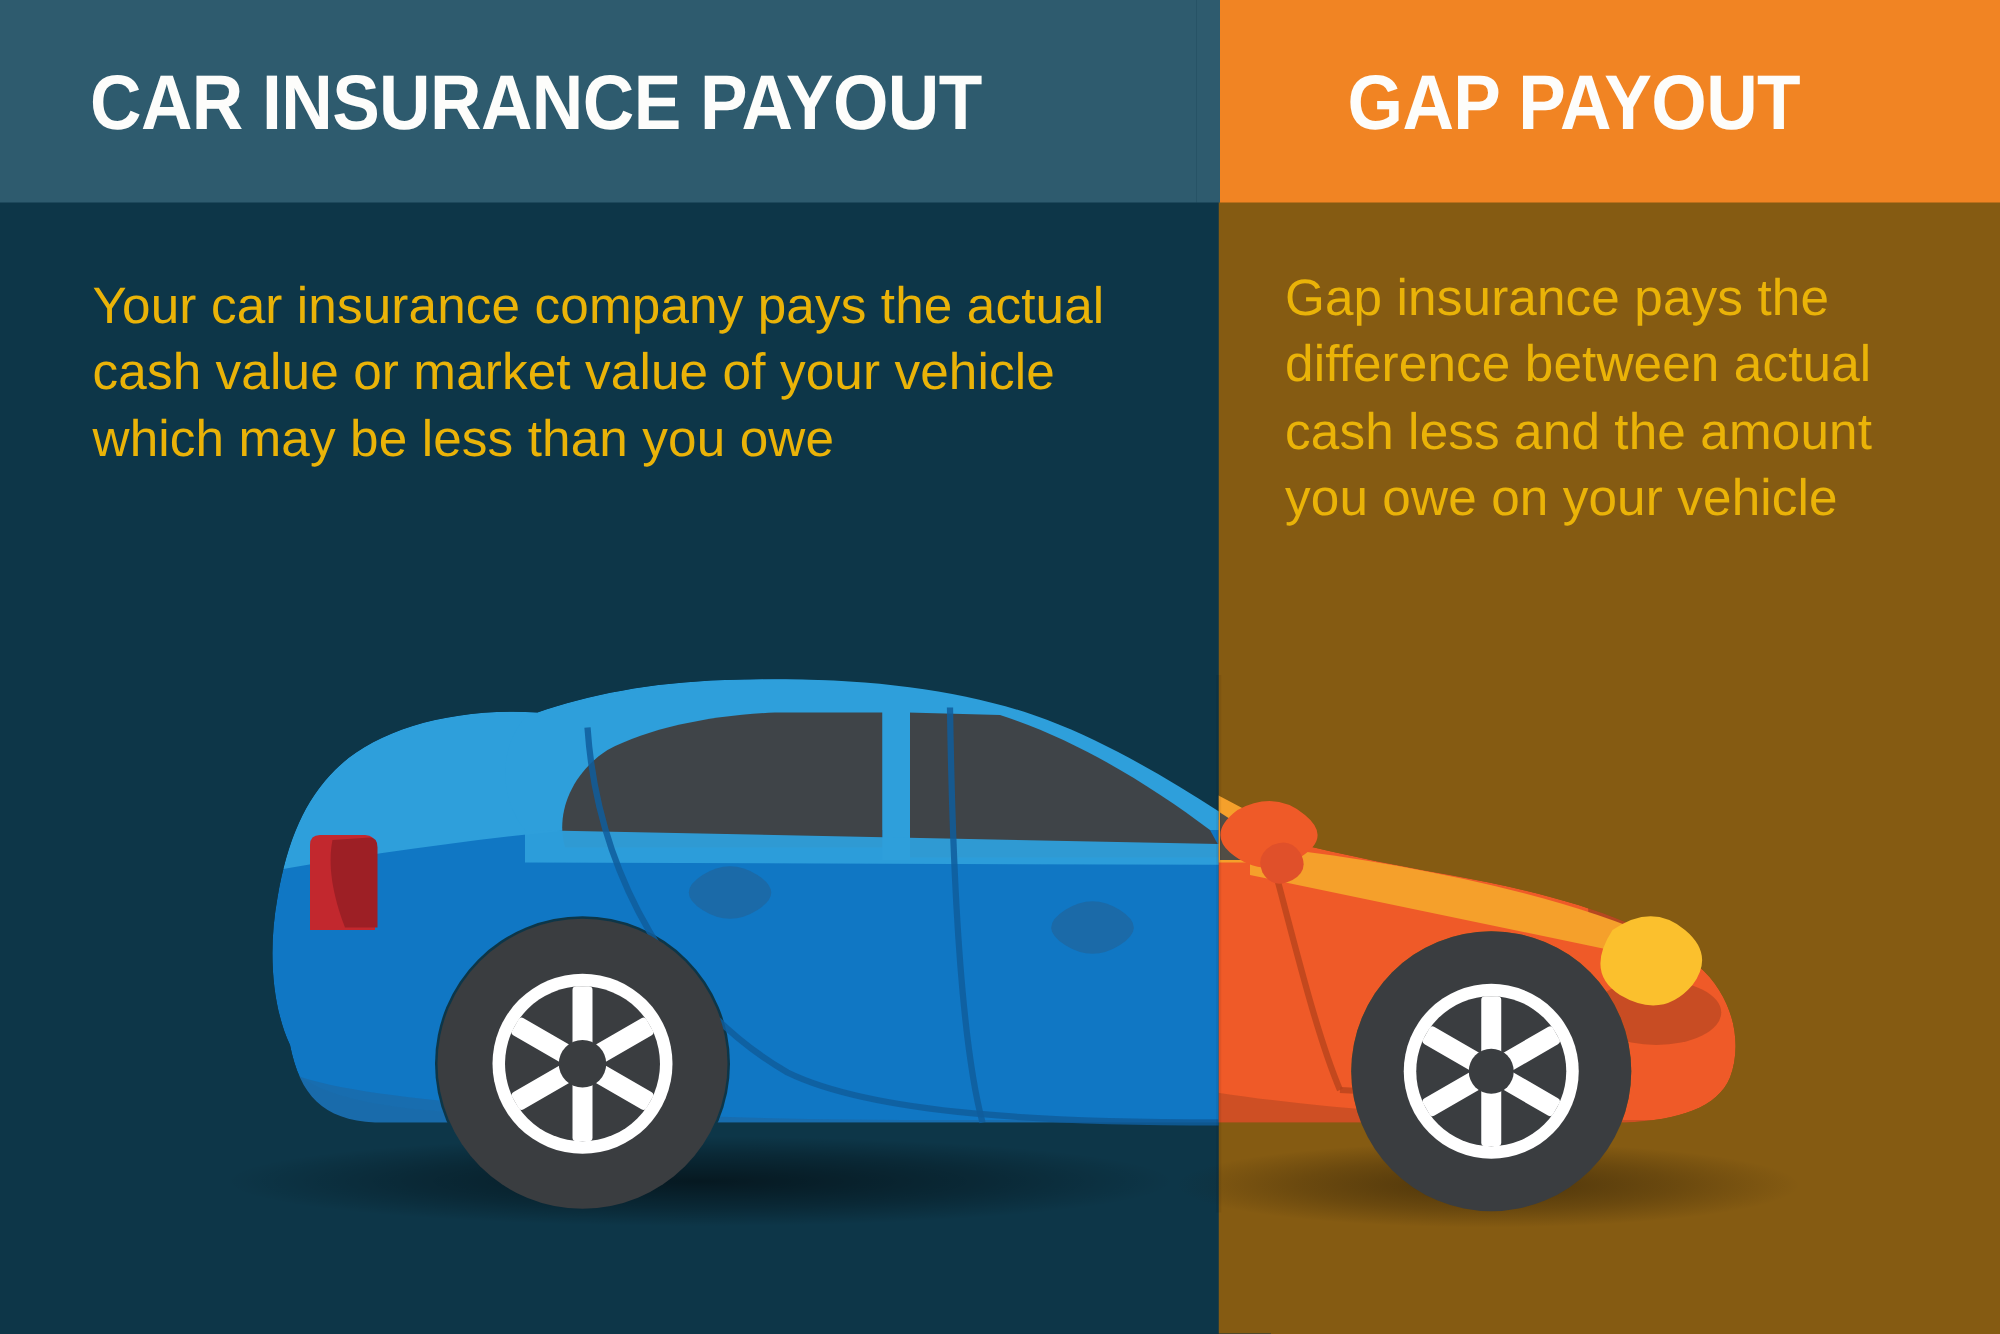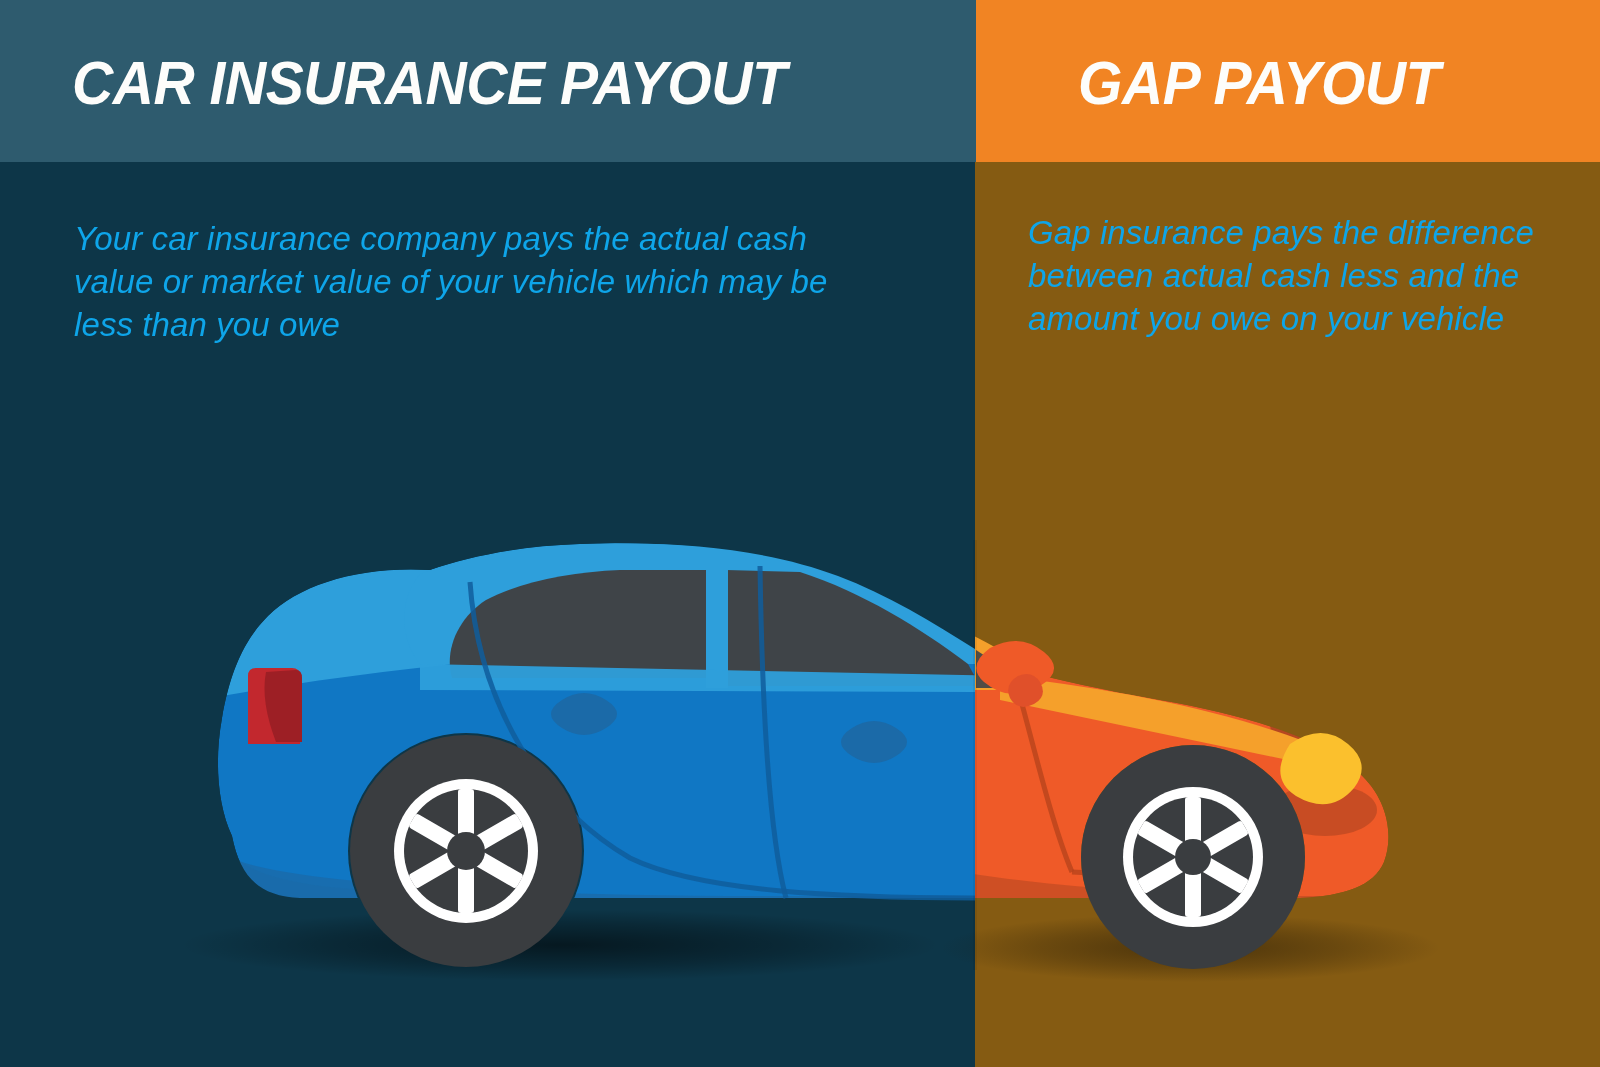--- a/index.html
+++ b/index.html
@@ -8,21 +8,20 @@
     background: #0d3648;
   }
   body {
     font-family: "Liberation Sans", sans-serif;
   }
   #infographic {
     position: relative;
     width: 1600px;
     height: 1067px;
     overflow: hidden;
-    font-style: italic;
   }
 
   
   .panel-left-body {
     position: absolute;
     left: 0; top: 0;
     width: 975px; height: 1067px;
     background: #0d3648;
   }
   .panel-right-body {
@@ -60,22 +59,22 @@
     white-space: nowrap;
     transform: scaleX(0.92);
     transform-origin: left center;
   }
   .title-left  { left: 72px;   top: 52px; }
   .title-right { left: 1078px; top: 52px; }
 
   
   .body-copy {
     position: absolute;
-    color: #0ea5e9;
-    font-size: 33px;
+    color: #eab308;
+    font-size: 41px;
     line-height: 1.30;
     font-weight: 400;
     letter-spacing: 0.1px;
   }
   .copy-left  { left: 74px;   top: 218px; width: 820px; }
   .copy-right { left: 1028px; top: 212px; width: 530px; }
 
   
   .car-stage {
     position: absolute;

